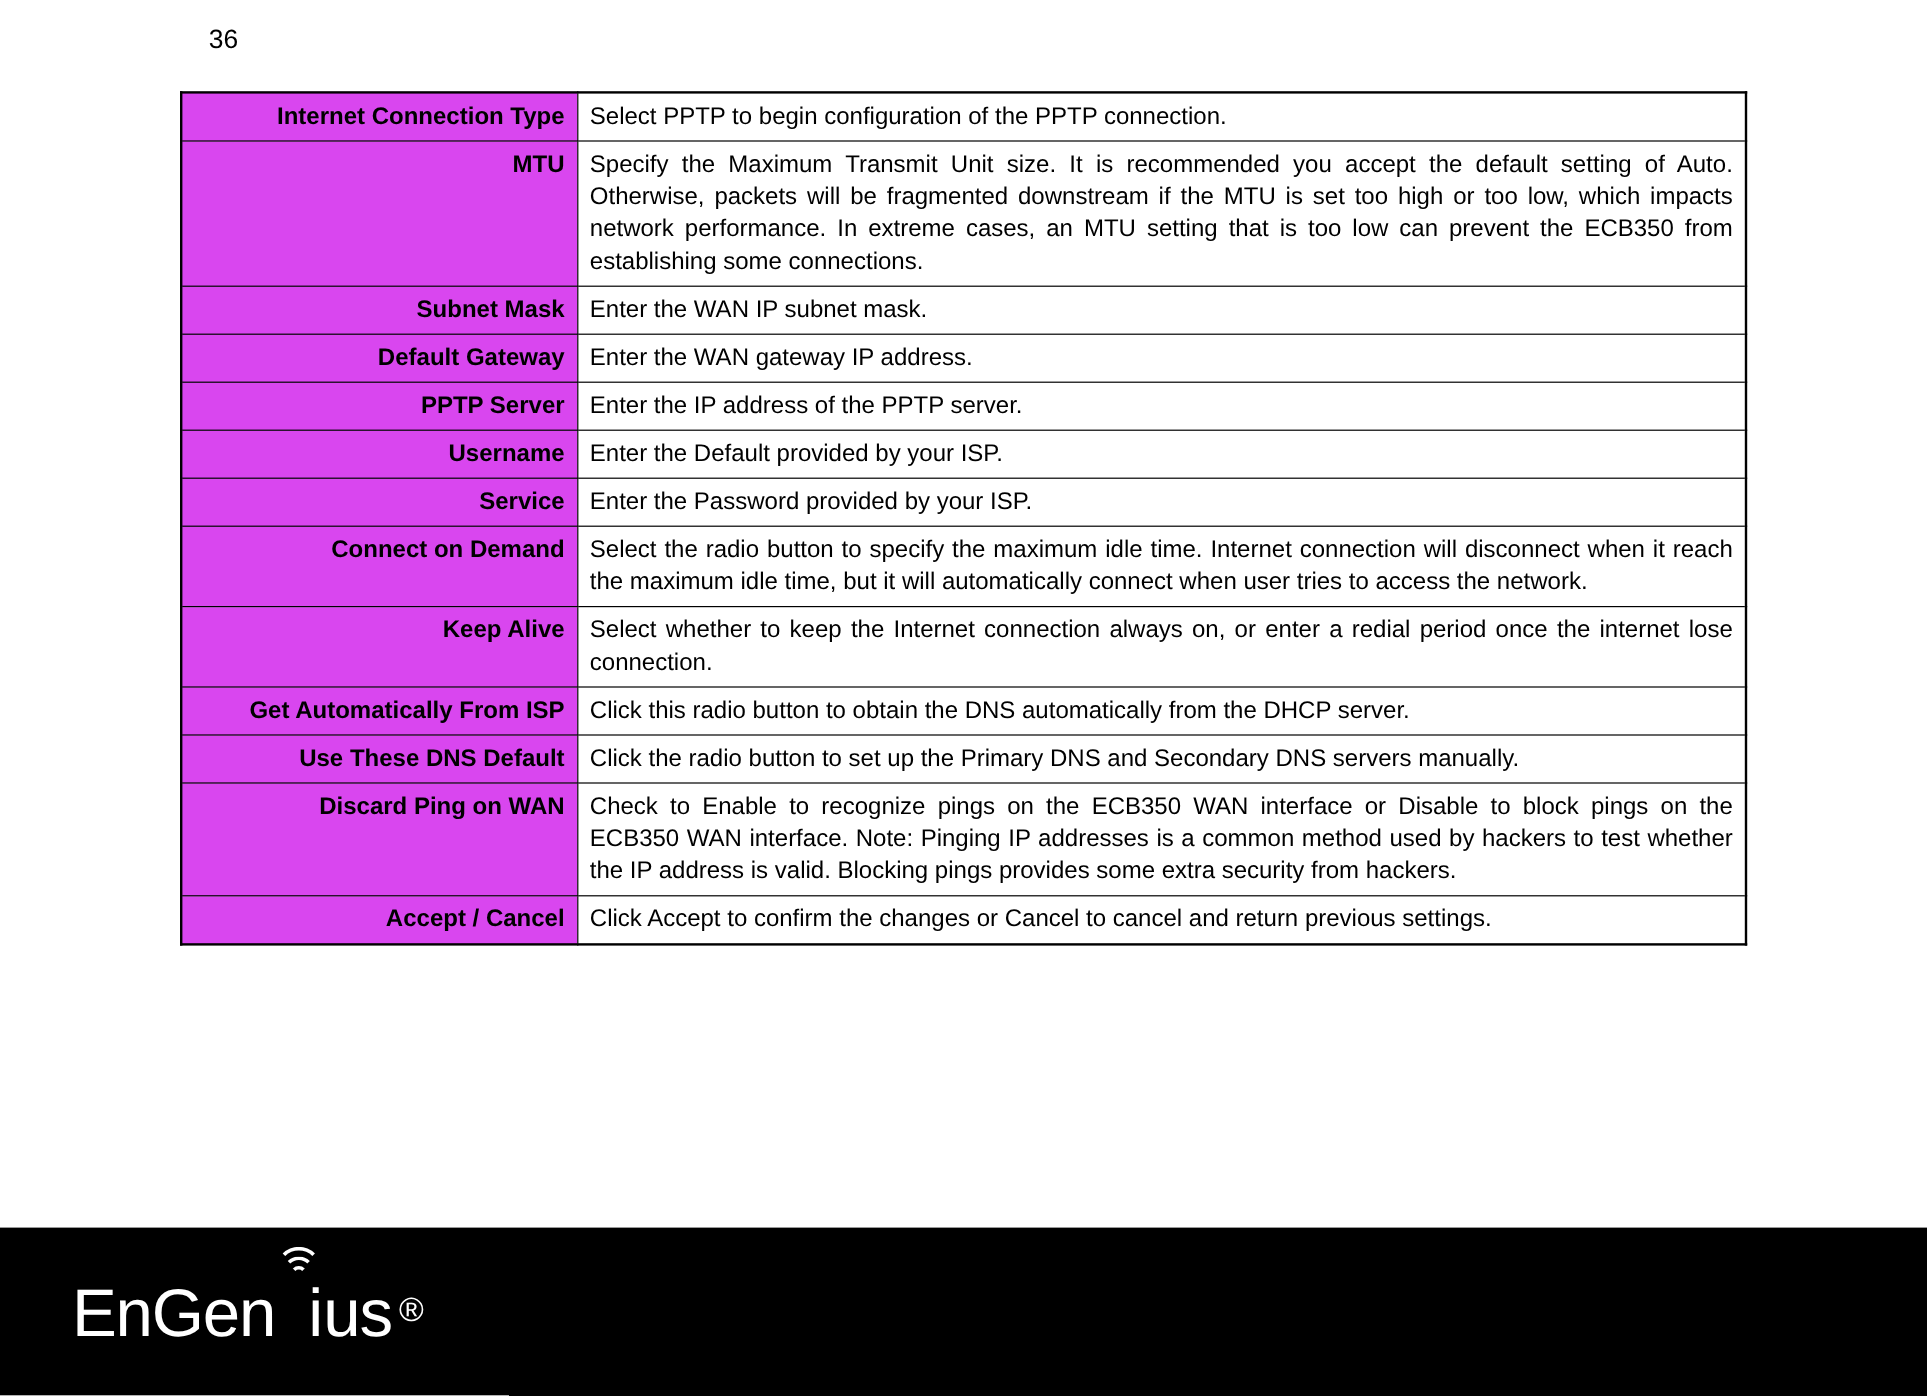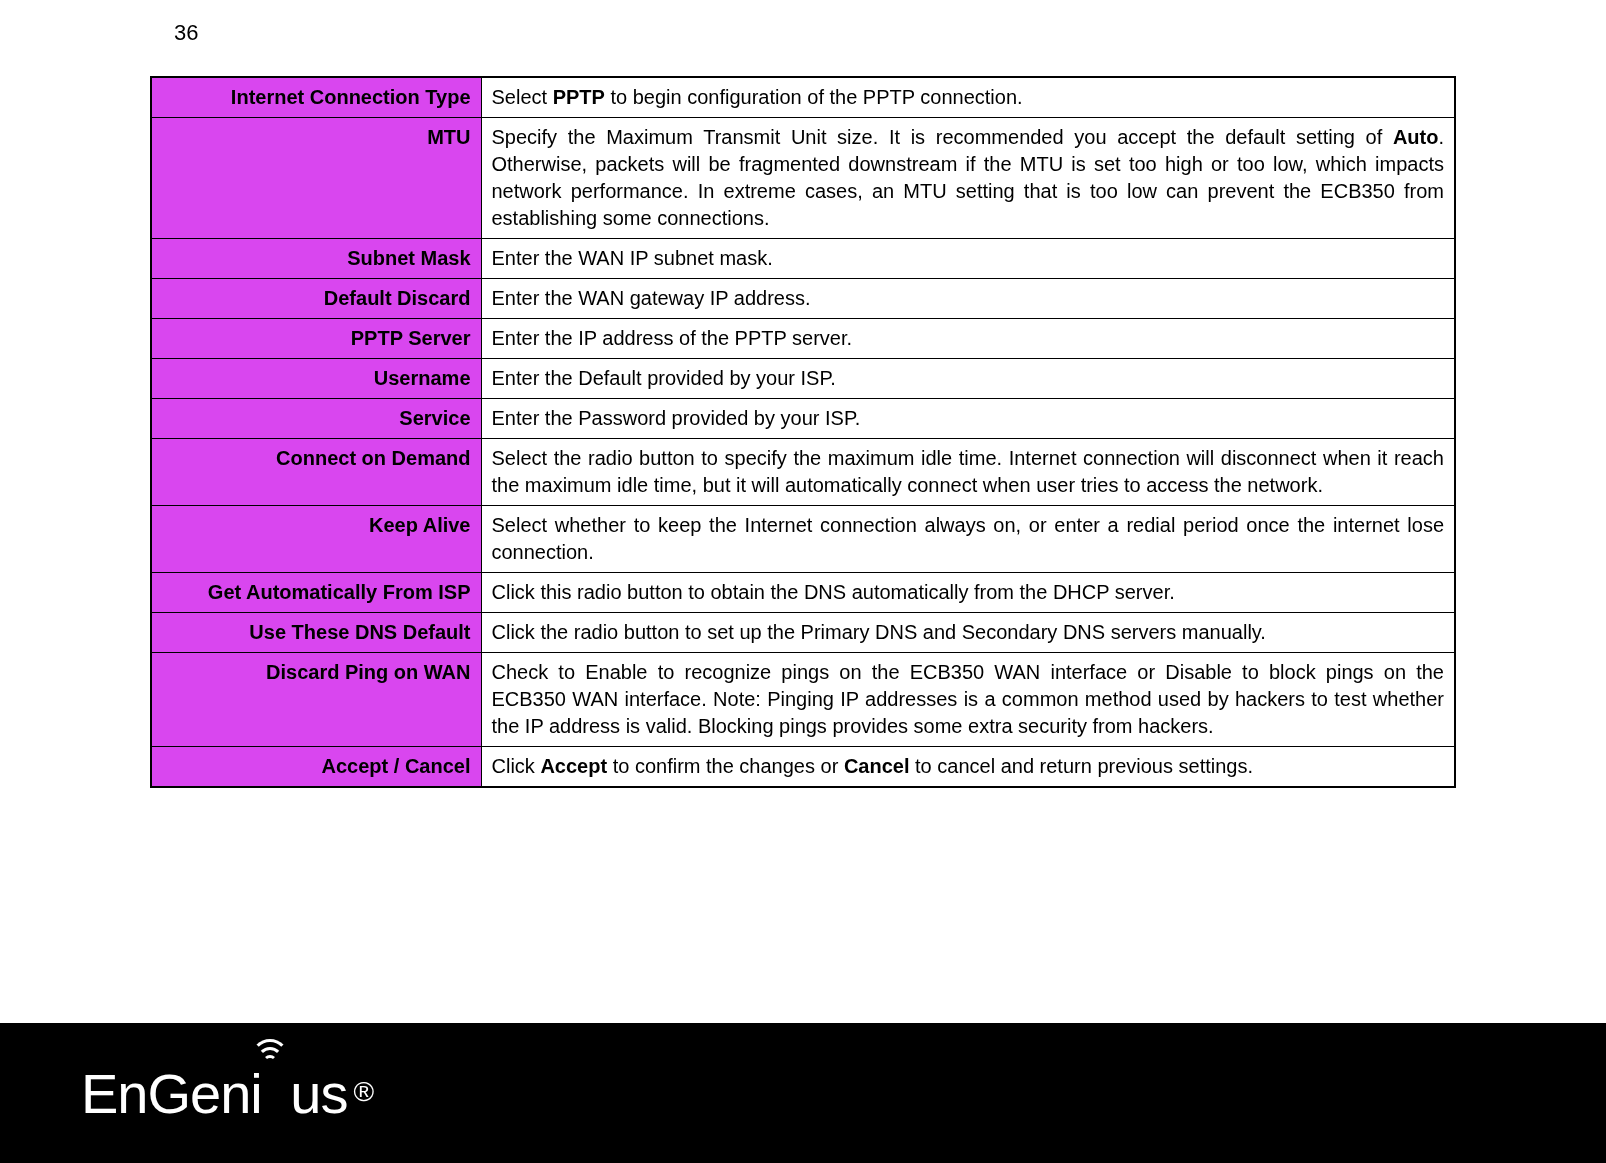--- a/index.html
+++ b/index.html
@@ -3,22 +3,22 @@
 <meta charset="utf-8">
 <style>
   * { box-sizing: border-box; margin: 0; padding: 0; }
   body { font-family: Arial, Helvetica, sans-serif; background: #fff; width: 1606px; height: 1163px; position: relative; }
   .page { padding: 20px 150px 0 150px; }
   .page-number { font-size: 22px; margin-bottom: 30px; margin-left: 24px; }
   table.main { width: 100%; border-collapse: collapse; border: 2px solid #000; }
   table.main td { border: 1px solid #000; padding: 6px 10px; font-size: 20px; vertical-align: top; line-height: 1.35; }
   table.main td.key { background: #d946ef; font-weight: bold; width: 330px; text-align: right; }
   td.desc { text-align: justify; }
-  .b { font-weight: bold; }
-  .footer { position: absolute; bottom: 0; left: 0; right: 0; height: 140px; background: #000; display: flex; align-items: center; padding-left: 81px; }
+  .b { font-weight: normal; }
+  .footer { position: absolute; bottom: 0; left: 0; right: 0; height: 140px; background: #000; display: flex; align-items: center; padding-left: 60px; text-align: right; }
   .logo { display: flex; align-items: flex-end; color: #fff; font-family: Arial, sans-serif; }
   .logo-text { font-size: 56px; font-weight: 500; letter-spacing: -1px; }
   .logo-reg { font-size: 28px; vertical-align: super; margin-left: 6px; position: relative; top: -18px; }
   .logo-wifi { display: inline-block; position: relative; width: 40px; }
   .logo-i { font-size: 56px; font-weight: 500; }
   .arc { position: absolute; border: 3px solid #fff; border-color: #fff transparent transparent transparent; border-radius: 50%; left: 50%; transform: translateX(-50%); }
   .arc1 { width: 14px; height: 14px; top: -6px; }
   .arc2 { width: 26px; height: 26px; top: -14px; }
   .arc3 { width: 38px; height: 38px; top: -22px; }
 </style>
@@ -35,21 +35,21 @@
         </tr>
         <tr>
           <td class="key">MTU</td>
           <td class="desc"><span>Specify the Maximum Transmit Unit size. It is recommended you accept the default setting of </span><span class="b">Auto</span><span>. Otherwise, packets will be fragmented downstream if the MTU is set too high or too low, which impacts network performance. In extreme cases, an MTU setting that is too low can prevent the ECB350 from establishing some connections.</span></td>
         </tr>
         <tr>
           <td class="key">Subnet Mask</td>
           <td class="desc"><span>Enter the WAN IP subnet mask.</span></td>
         </tr>
         <tr>
-          <td class="key">Default Discard</td>
+          <td class="key">Default Gateway</td>
           <td class="desc"><span>Enter the WAN gateway IP address.</span></td>
         </tr>
         <tr>
           <td class="key">PPTP Server</td>
           <td class="desc"><span>Enter the IP address of the PPTP server.</span></td>
         </tr>
         <tr>
           <td class="key">Username</td>
           <td class="desc"><span>Enter the Default provided by your ISP.</span></td>
         </tr>

